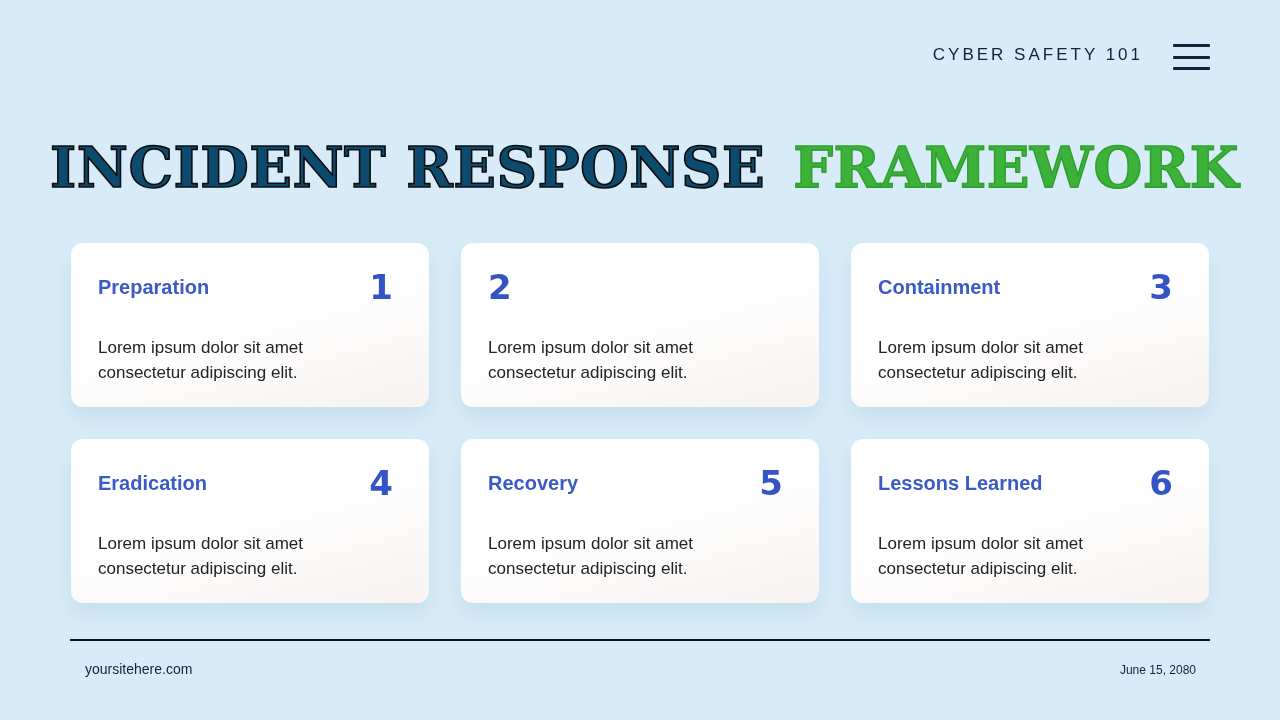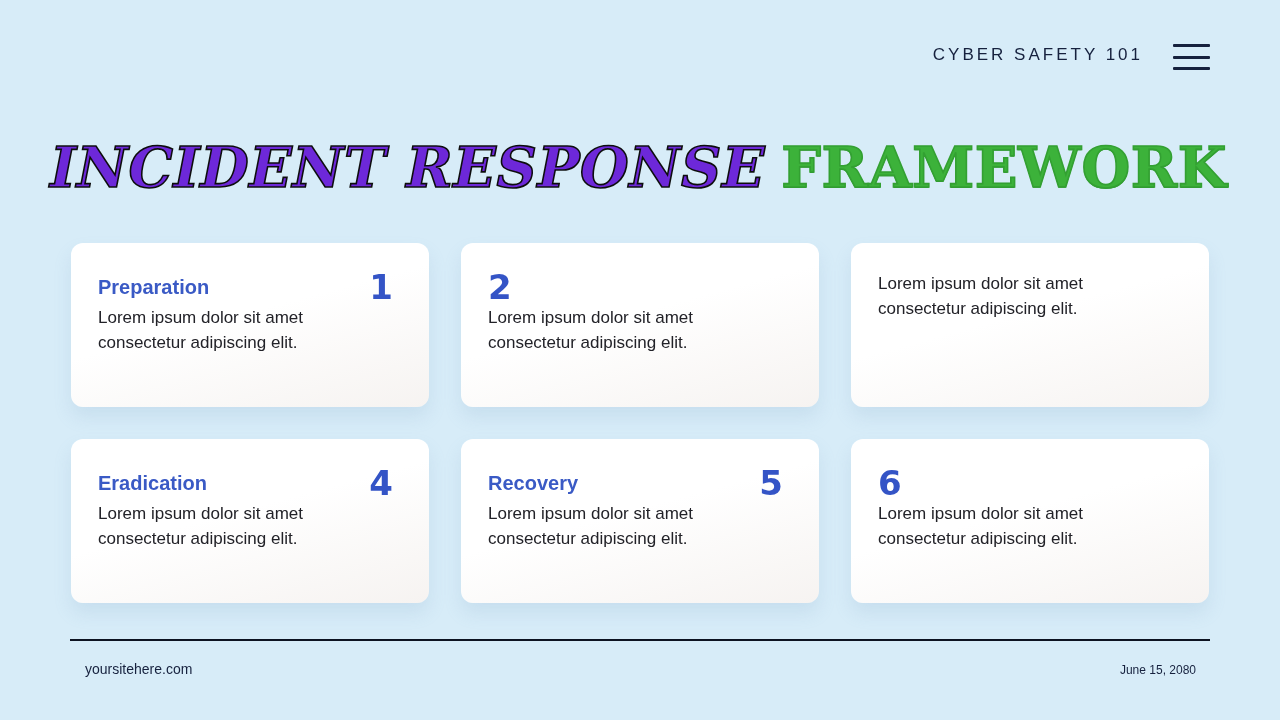--- a/index.html
+++ b/index.html
@@ -53,24 +53,23 @@
     top: 137px;
     width: 1190px;
     font-family: "DejaVu Serif", serif;
     font-weight: 900;
     font-size: 56px;
     line-height: 1.1;
     letter-spacing: 0.5px;
     white-space: nowrap;
   }
   .main-title .t-black {
-    color: #6d28d9;
+    color: #0c4a6e;
     -webkit-text-stroke: 1.6px #0d0d0d;
-    margin-right: 16px;
-    font-style: italic;
+    margin-right: 28px;
   }
   .main-title .t-green {
     color: #3cb23a;
     -webkit-text-stroke: 1.6px #33a032;
     text-shadow: 0 1px 0 #2e9230;
   }
 
   
   .cards {
     position: absolute;
@@ -101,21 +100,21 @@
     color: #3a5ac5;
   }
   .card-number {
     font-family: "DejaVu Sans", sans-serif;
     font-size: 34px;
     font-weight: 700;
     color: #3454c6;
     line-height: 1;
   }
   .card-body {
-    margin-top: 2px;
+    margin-top: 32px;
     width: 245px;
     font-size: 17px;
     line-height: 1.47;
     color: #222228;
   }
 
   
   .footer-rule {
     position: absolute;
     left: 70px;
@@ -165,20 +164,24 @@
     </div>
 
     <div class="card">
       <div class="card-head">
         <span class="card-number">2</span>
       </div>
       <p class="card-body">Lorem ipsum dolor sit amet consectetur adipiscing elit.</p>
     </div>
 
     <div class="card">
+      <div class="card-head">
+        <span class="card-title">Containment</span>
+        <span class="card-number">3</span>
+      </div>
       <p class="card-body">Lorem ipsum dolor sit amet consectetur adipiscing elit.</p>
     </div>
 
     <div class="card">
       <div class="card-head">
         <span class="card-title">Eradication</span>
         <span class="card-number">4</span>
       </div>
       <p class="card-body">Lorem ipsum dolor sit amet consectetur adipiscing elit.</p>
     </div>
@@ -186,20 +189,21 @@
     <div class="card">
       <div class="card-head">
         <span class="card-title">Recovery</span>
         <span class="card-number">5</span>
       </div>
       <p class="card-body">Lorem ipsum dolor sit amet consectetur adipiscing elit.</p>
     </div>
 
     <div class="card">
       <div class="card-head">
+        <span class="card-title">Lessons Learned</span>
         <span class="card-number">6</span>
       </div>
       <p class="card-body">Lorem ipsum dolor sit amet consectetur adipiscing elit.</p>
     </div>
 
   </div>
 
   <hr class="footer-rule">
   <div class="footer-site">yoursitehere.com</div>
   <div class="footer-date">June 15, 2080</div>

